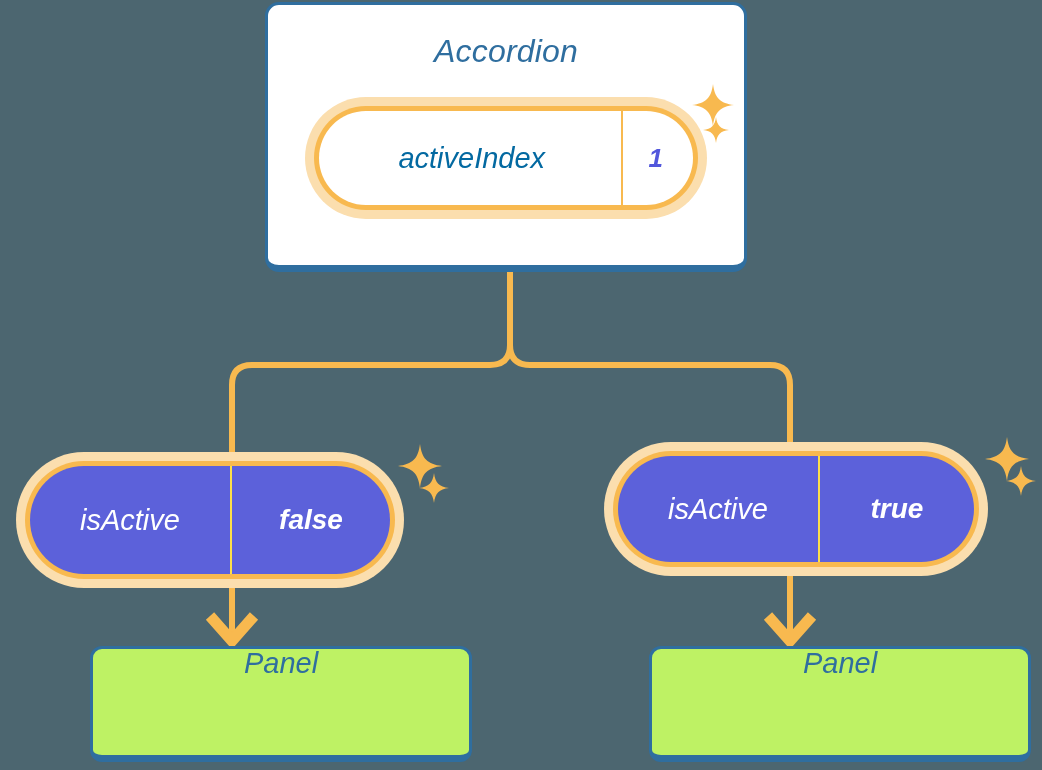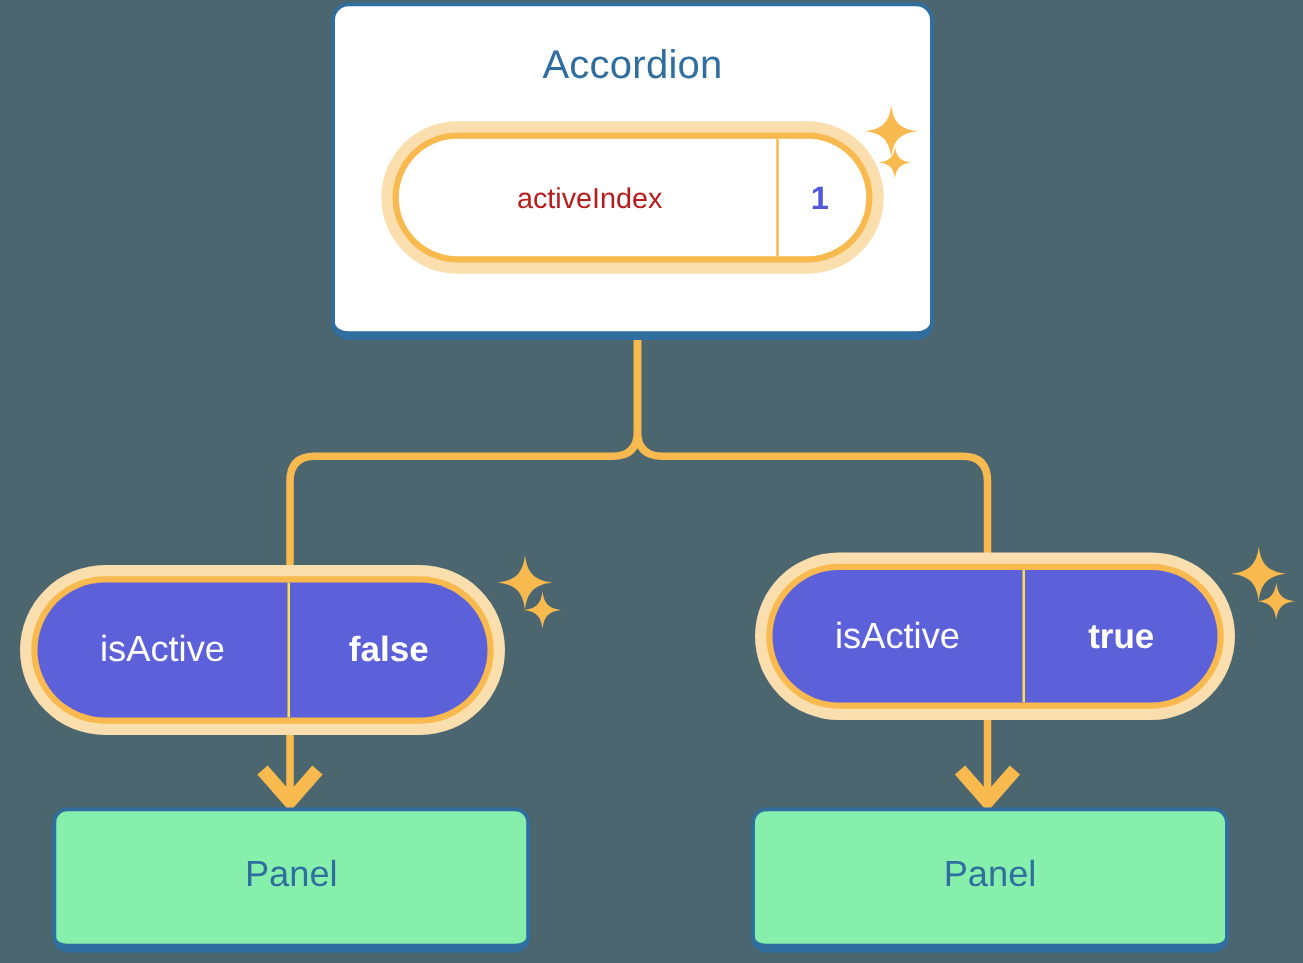--- a/index.html
+++ b/index.html
@@ -14,20 +14,21 @@
     background: #4C6670;
     font-family: "Liberation Sans", sans-serif;
     position: relative;
   }
 
   #stage {
     position: absolute;
     inset: 0;
     width: 842px;
     height: 770px;
+    font-style: italic;
   }
 
   
   #connectors {
     position: absolute;
     left: 0; top: 0;
     width: 1042px;
     height: 770px;
     z-index: 1;
     pointer-events: none;
@@ -57,28 +58,28 @@
     text-align: center;
     color: #2F6E9F;
     font-size: 32px;
     font-weight: 400;
     letter-spacing: .2px;
   }
 
   
   .panel {
     position: absolute;
-    background: #86efac;
+    background: #bef264;
     border: 3px solid #2F6E9F;
     border-bottom-width: 7px;
     border-radius: 12px;
     z-index: 3;
     display: flex;
-    align-items: center;
     justify-content: center;
+    margin-left: 48px;
   }
 
   #panel-left  { left: 42px;  top: 646px; width: 382px; height: 116px; }
   #panel-right { left: 601px; top: 646px; width: 382px; height: 116px; }
 
   .panel-label {
     color: #2F6E9F;
     font-size: 29px;
     font-weight: 400;
     transform: translateY(-2px);
@@ -114,22 +115,22 @@
   .pill-key, .pill-val {
     display: flex;
     align-items: center;
     justify-content: center;
     white-space: nowrap;
   }
 
   
   .pill--light .pill-body { background: #FFFFFF; }
   .pill--light .pill-key {
-    color: #b91c1c;
-    font-size: 23px;
+    color: #0369a1;
+    font-size: 29px;
     font-weight: 400;
     padding: 0 26px 0 30px;
     flex: 1;
   }
   .pill--light .pill-val {
     color: #5257DC;
     font-size: 26px;
     font-weight: 700;
     padding: 0 30px 0 26px;
     border-left: 2px solid #F8B94F;

